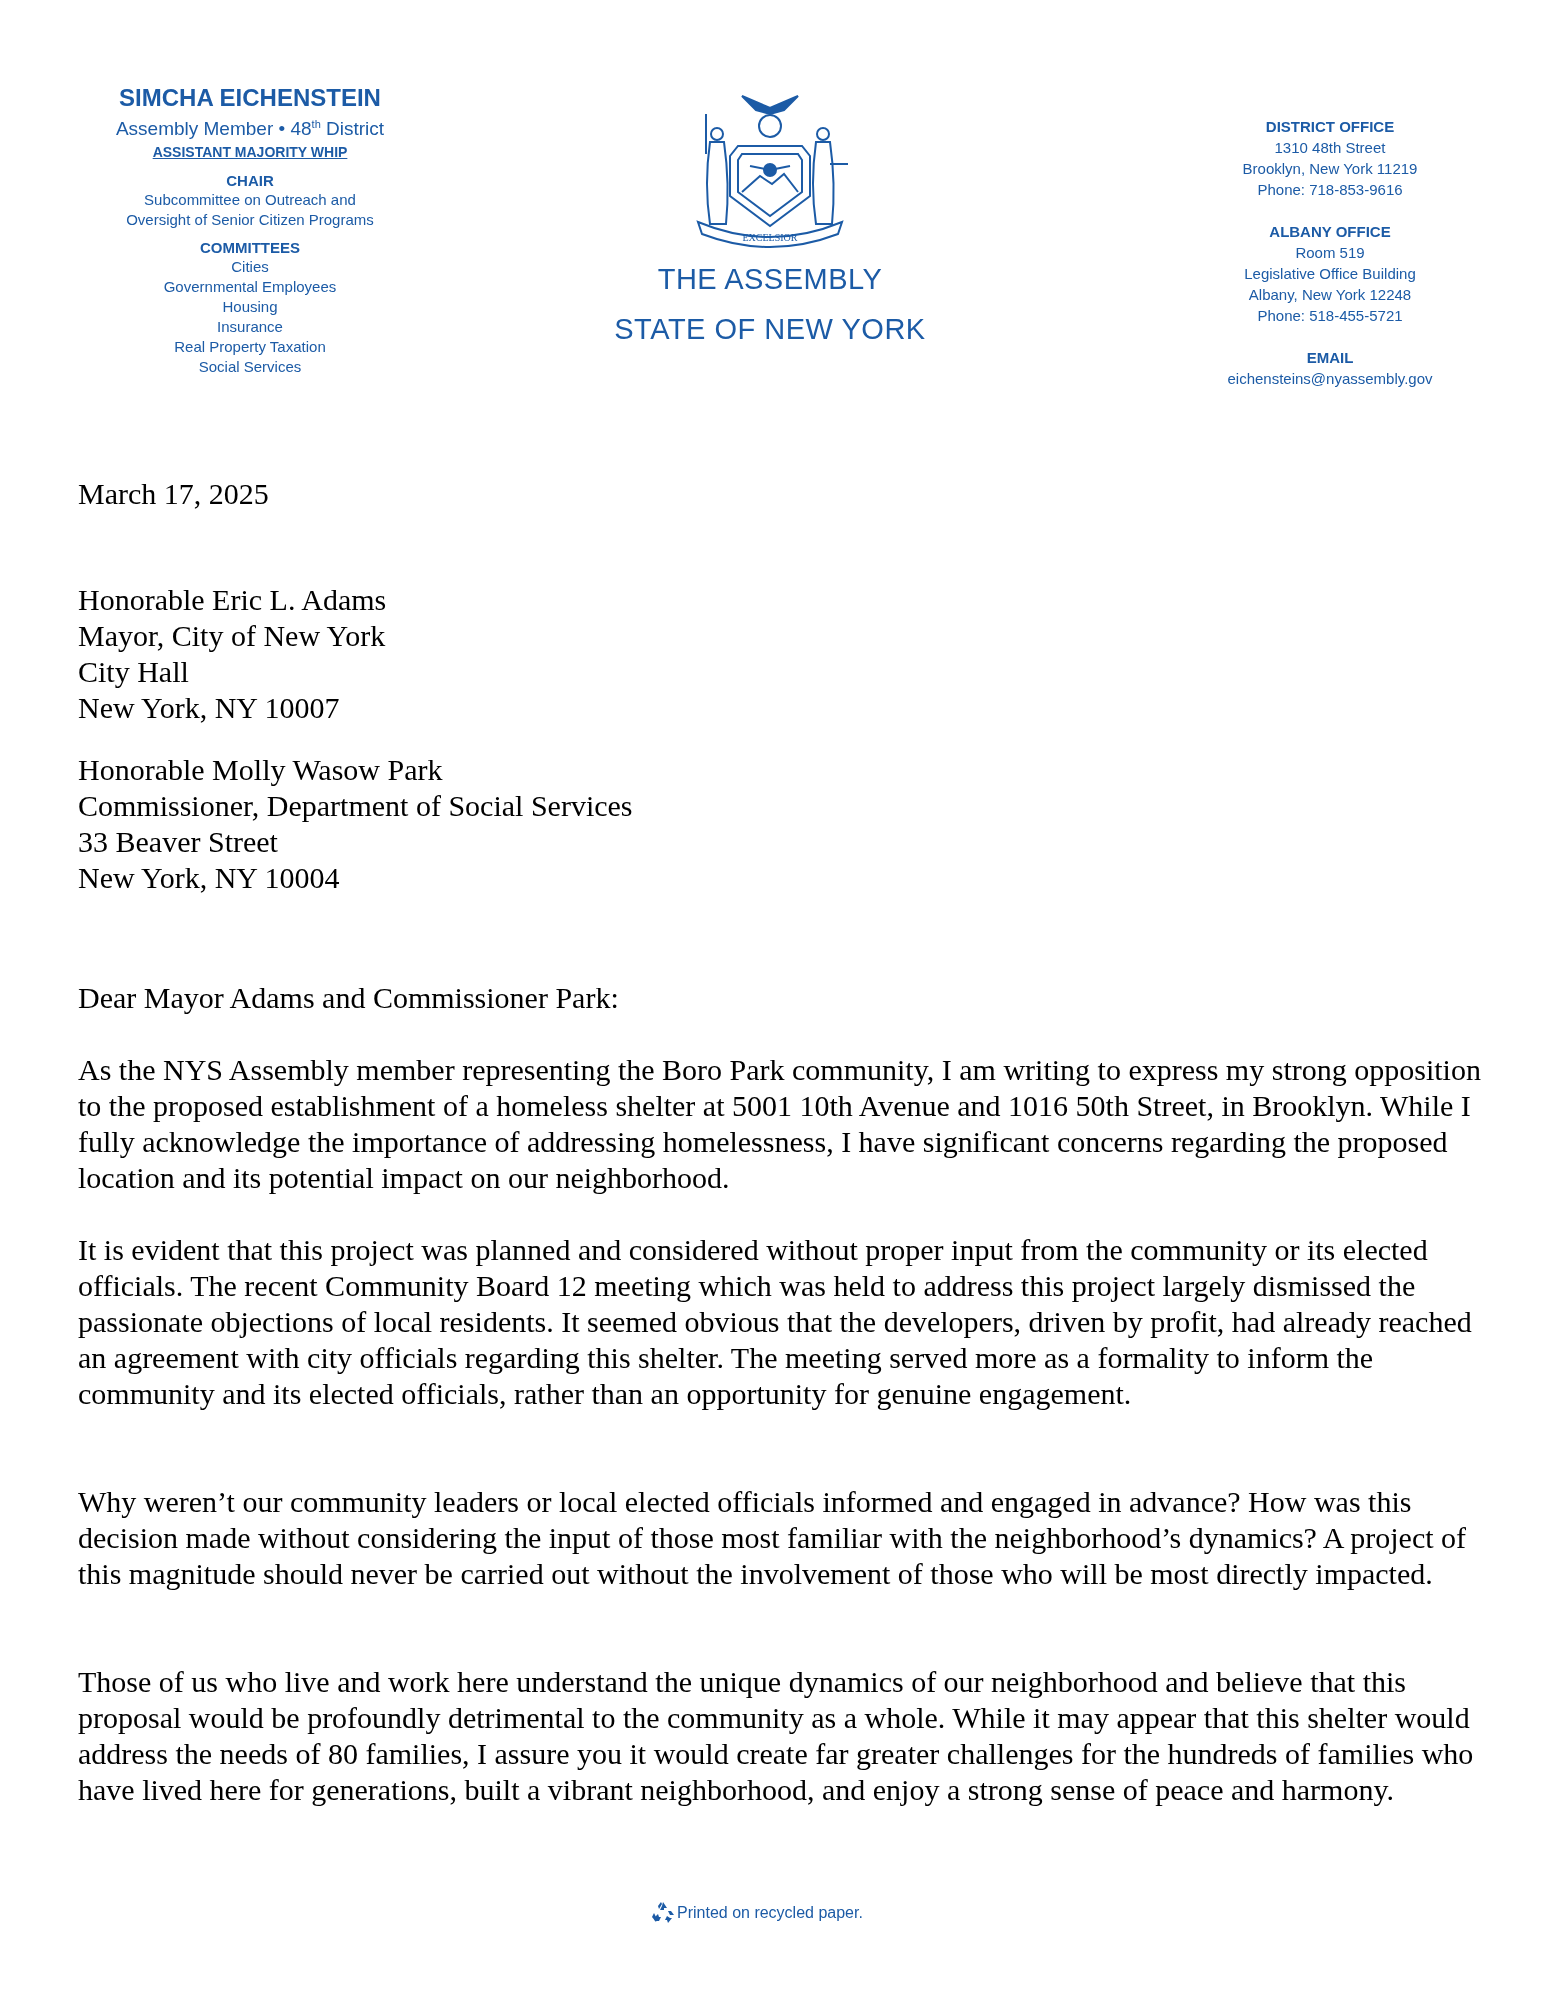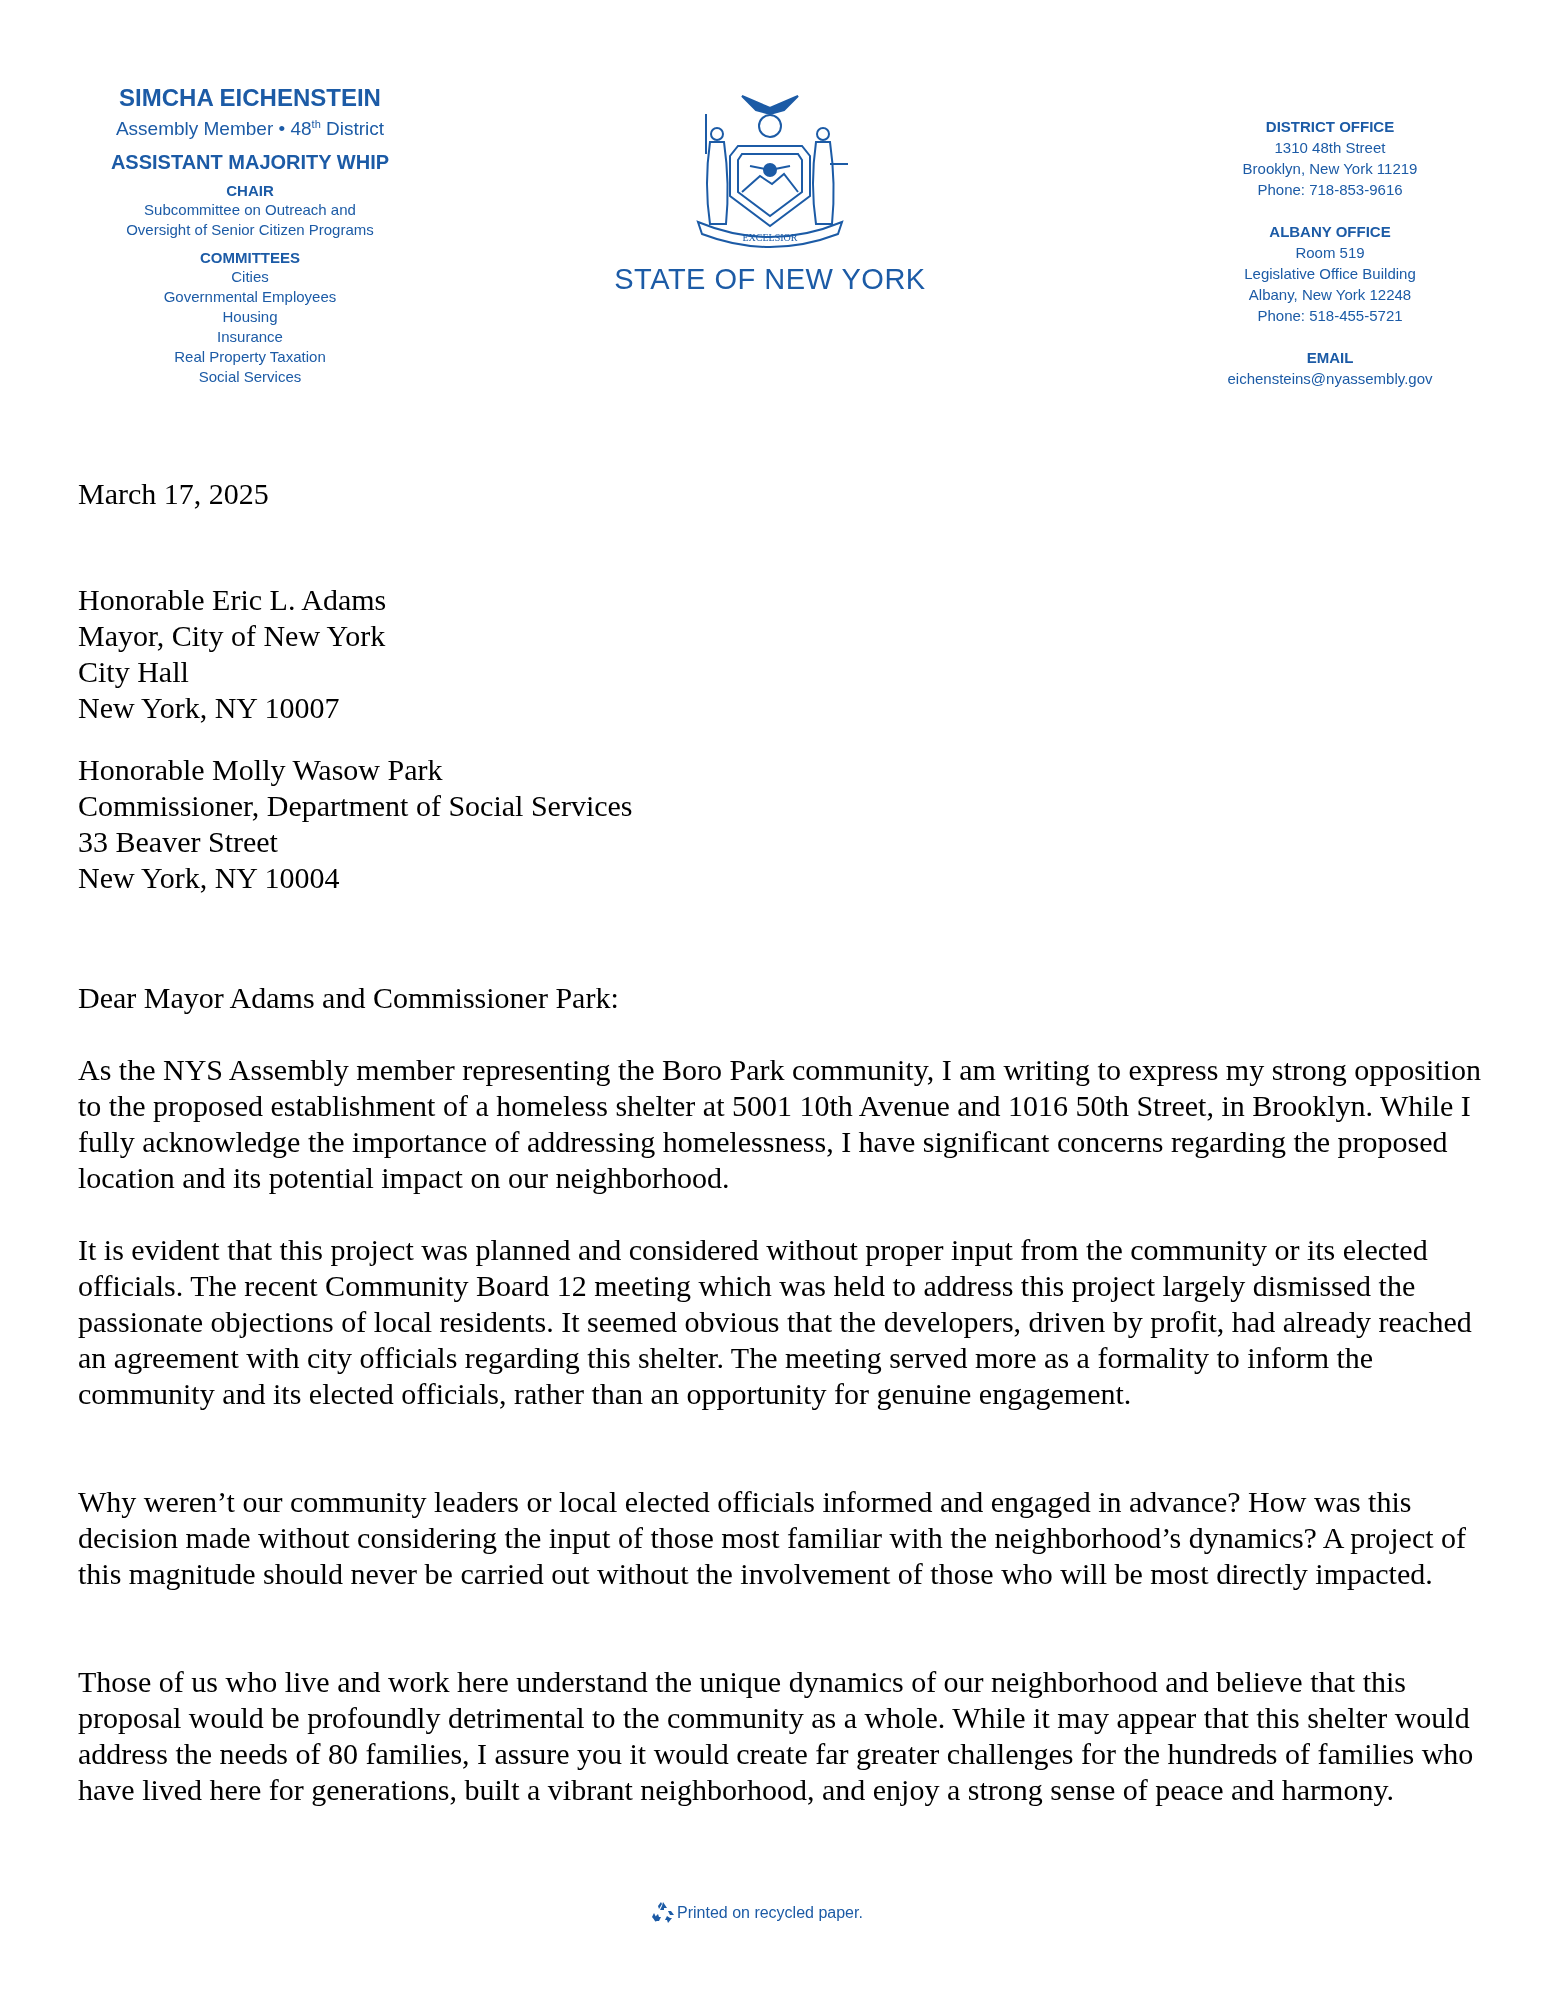--- a/index.html
+++ b/index.html
@@ -2,21 +2,21 @@
 <html><head>
 <meta charset="utf-8">
 <style>
   html, body { margin: 0; padding: 0; background: #ffffff; }
   body { width: 1545px; height: 2000px; position: relative; overflow: hidden; }
   .lh { font-family: "Liberation Sans", sans-serif; color: #1c5ba6; text-align: center; position: absolute; }
   .left-col { left: 60px; top: 84px; width: 380px; }
   .left-col .name { font-size: 24px; font-weight: bold; line-height: 28px; }
   .left-col .sub { font-size: 19px; line-height: 24px; }
   .left-col .sub sup { font-size: 11px; }
-  .left-col .whip { font-size: 20px; font-weight: bold; line-height: 22px; margin-top: 10px; }
+  .left-col .whip { font-size: 14px; font-weight: bold; line-height: 22px; margin-top: 0; text-decoration: underline; }
   .left-col .hd { font-size: 15px; font-weight: bold; line-height: 19px; margin-top: 8px; }
   .left-col .ln { font-size: 15px; line-height: 20px; }
   .center-col { left: 560px; top: 84px; width: 420px; }
   .seal { width: 180px; height: 170px; margin: 0 auto; display: block; }
   .center-col .t { font-size: 29px; line-height: 50px; letter-spacing: 0.5px; }
   .right-col { left: 1170px; top: 116px; width: 320px; }
   .right-col .hd { font-size: 15px; font-weight: bold; line-height: 21px; }
   .right-col .ln { font-size: 15px; line-height: 21px; }
   .right-col .gap { height: 21px; }
   .letter { position: absolute; left: 78px; width: 1420px; font-family: "Liberation Serif", serif; font-size: 30px; line-height: 36px; color: #000; }
@@ -65,20 +65,21 @@
       <path d="M30 58 Q24 100 30 140 L46 140 Q50 100 44 58 Z"></path>
       <circle cx="37" cy="50" r="6"></circle>
       <line x1="26" y1="30" x2="26" y2="70"></line>
       <path d="M136 58 Q130 100 136 140 L152 140 Q156 100 150 58 Z"></path>
       <circle cx="143" cy="50" r="6"></circle>
       <line x1="150" y1="80" x2="168" y2="80"></line>
       <path d="M18 138 Q90 168 162 138 L158 150 Q90 176 22 150 Z"></path>
     </g>
     <text x="90" y="157" font-family="Liberation Serif, serif" font-size="10" fill="#1c5ba6" text-anchor="middle">EXCELSIOR</text>
   </svg>
+  <div class="t">THE ASSEMBLY</div>
   <div class="t">STATE OF NEW YORK</div>
 </div>
 
 <div class="lh right-col">
   <div class="hd">DISTRICT OFFICE</div>
   <div class="ln">1310 48th Street</div>
   <div class="ln">Brooklyn, New York 11219</div>
   <div class="ln">Phone: 718-853-9616</div>
   <div class="gap"></div>
   <div class="hd">ALBANY OFFICE</div>

